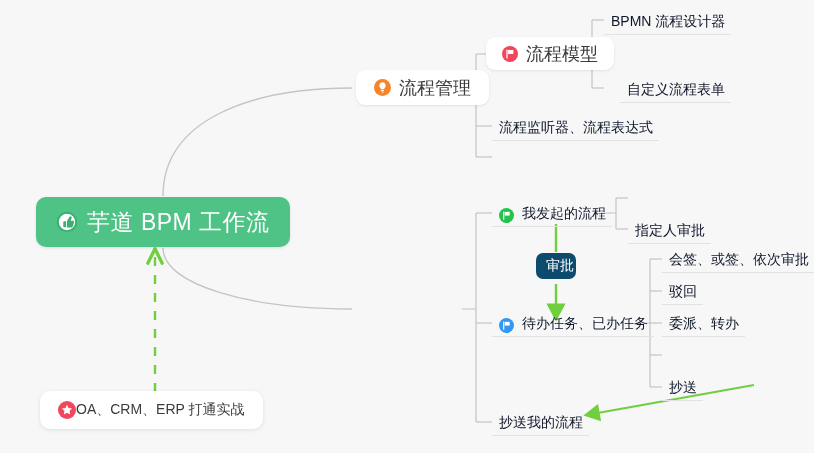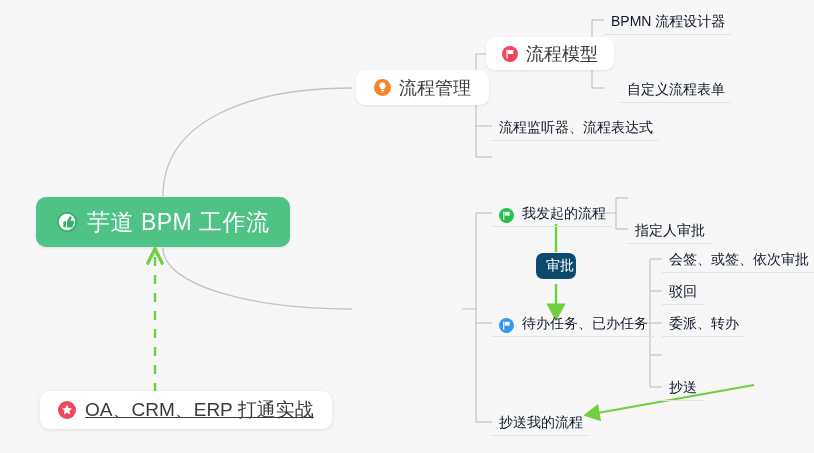--- a/index.html
+++ b/index.html
@@ -94,23 +94,22 @@
   
   .callout-node {
     background: #ffffff;
     border-radius: 10px;
     height: 38px;
     padding: 0 18px;
     box-shadow: 0 1px 4px rgba(0,0,0,0.10);
   }
   .callout-label {
     color: #3b3b3b;
-    font-size: 19px;
-    margin-left: 9px;
-    text-decoration: underline;
+    font-size: 14px;
+    margin-left: 0;
   }
 
   
   .icon {
     display: inline-flex;
     align-items: center;
     justify-content: center;
     flex: none;
   }
   .icon svg { display: block; }

